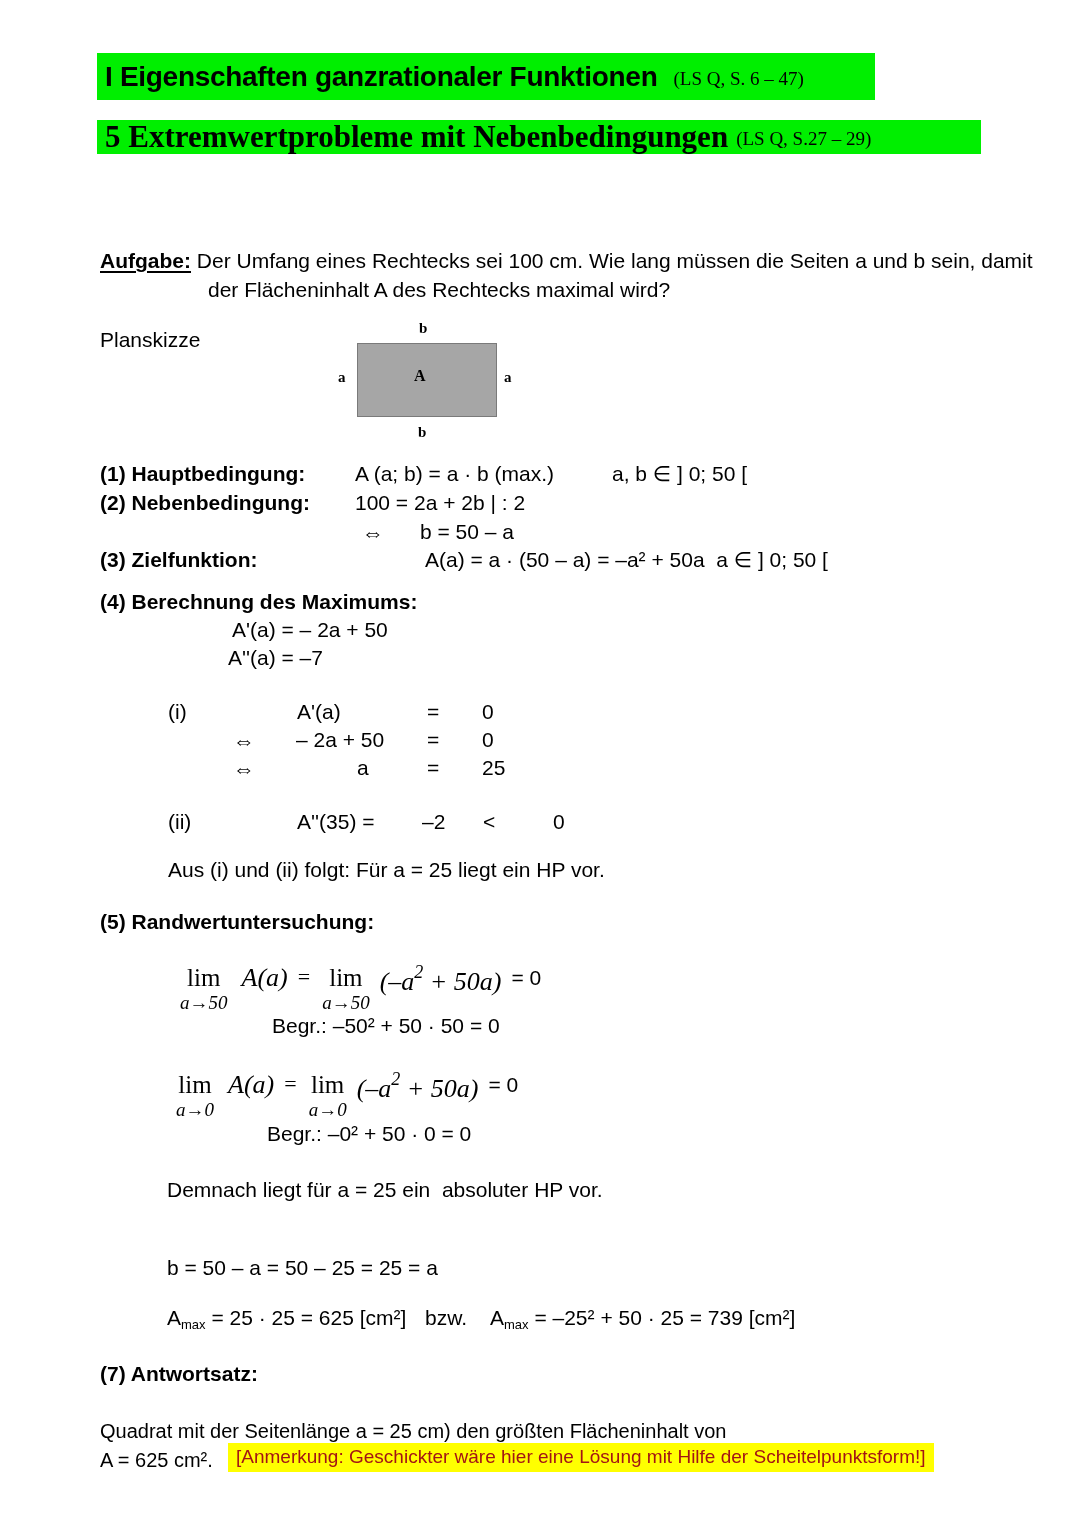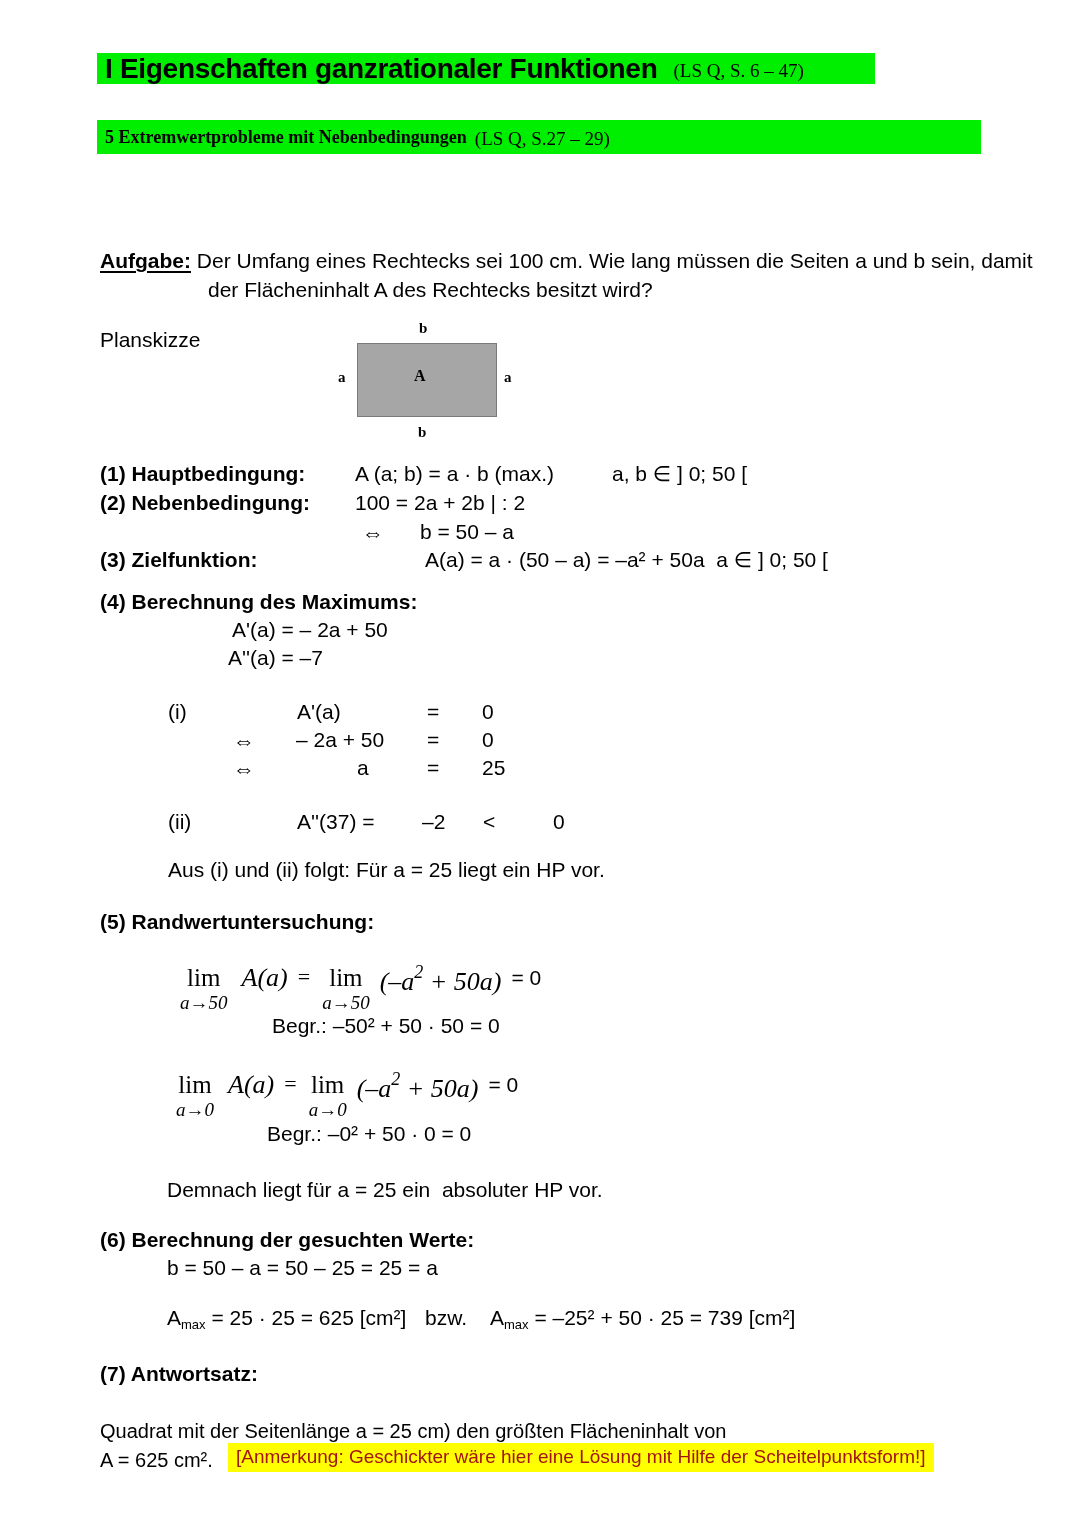--- a/index.html
+++ b/index.html
@@ -27,21 +27,21 @@
   .body-txt{font-size:21px;}
   .small-txt{font-size:20px;}
 
   .hl-bar{
     background:var(--highlight-green);
     display:flex;align-items:center;
     padding-left:8px;
   }
   .h1-main{font-size:28px;font-weight:bold;letter-spacing:-0.3px;}
   .h1-ref{font-family:"Liberation Serif",serif;font-size:19px;margin-left:16px;padding-top:4px;}
-  .h2-main{font-family:"Liberation Serif",serif;font-size:18px;font-weight:bold;}
+  .h2-main{font-family:"Liberation Serif",serif;font-size:31px;font-weight:bold;}
   .h2-ref{font-family:"Liberation Serif",serif;font-size:19px;margin-left:8px;padding-top:4px;}
 
   .subtitle{
     font-size:28px;font-weight:bold;
     text-decoration:underline;
     text-decoration-thickness:2.5px;
     text-underline-offset:5px;
   }
   .u{
     text-decoration:underline;
@@ -72,35 +72,35 @@
     font-size:19px;
     padding:3px 8px 4px 8px;
   }
   .arrow{font-size:22px;}
 </style>
 </head>
 <body>
 
 <div class="page">
 
-  <div class="abs hl-bar" style="left:97px;top:53px;width:778px;height:31px;">
+  <div class="abs hl-bar" style="left:97px;top:53px;width:778px;height:47px;">
     <span class="h1-main">I Eigenschaften ganzrationaler Funktionen</span>
     <span class="h1-ref">(LS Q, S. 6 – 47)</span>
   </div>
 
   <div class="abs hl-bar" style="left:97px;top:120px;width:884px;height:34px;">
     <span class="h2-main">5 Extremwertprobleme mit Nebenbedingungen</span>
     <span class="h2-ref">(LS Q, S.27 – 29)</span>
   </div>
 
 
   <div class="abs body-txt" style="left:100px;top:249px;">
     <span class="b u">Aufgabe:</span><span class="pre"> Der Umfang eines Rechtecks sei 100 cm. Wie lang müssen die Seiten a und b sein, damit</span>
   </div>
-  <div class="abs body-txt" style="left:208px;top:278px;">der Flächeninhalt A des Rechtecks besitzt wird?</div>
+  <div class="abs body-txt" style="left:208px;top:278px;">der Flächeninhalt A des Rechtecks maximal wird?</div>
 
   <div class="abs body-txt" style="left:100px;top:328px;">Planskizze</div>
   <div class="abs sketch-rect" style="left:357px;top:343px;width:140px;height:74px;"></div>
   <div class="abs sketch-lbl" style="left:419px;top:320px;">b</div>
   <div class="abs sketch-lbl" style="left:338px;top:369px;">a</div>
   <div class="abs sketch-lbl" style="left:414px;top:367px;font-size:16px;">A</div>
   <div class="abs sketch-lbl" style="left:504px;top:369px;">a</div>
   <div class="abs sketch-lbl" style="left:418px;top:424px;">b</div>
 
   <div class="abs body-txt b" style="left:100px;top:462px;">(1) Hauptbedingung:</div>
@@ -129,21 +129,21 @@
   <div class="abs body-txt" style="left:296px;top:728px;">– 2a + 50</div>
   <div class="abs body-txt" style="left:427px;top:728px;">=</div>
   <div class="abs body-txt" style="left:482px;top:728px;">0</div>
 
   <div class="abs arrow" style="left:233px;top:756px;">⇔</div>
   <div class="abs body-txt" style="left:357px;top:756px;">a</div>
   <div class="abs body-txt" style="left:427px;top:756px;">=</div>
   <div class="abs body-txt" style="left:482px;top:756px;">25</div>
 
   <div class="abs body-txt" style="left:168px;top:810px;">(ii)</div>
-  <div class="abs body-txt" style="left:297px;top:810px;">A''(37) =</div>
+  <div class="abs body-txt" style="left:297px;top:810px;">A''(35) =</div>
   <div class="abs body-txt" style="left:422px;top:810px;">–2</div>
   <div class="abs body-txt" style="left:483px;top:810px;">&lt;</div>
   <div class="abs body-txt" style="left:553px;top:810px;">0</div>
 
   <div class="abs body-txt" style="left:168px;top:858px;">Aus (i) und (ii) folgt: Für a = 25 liegt ein HP vor.</div>
 
   <div class="abs body-txt b" style="left:100px;top:910px;">(5) Randwertuntersuchung:</div>
 
   <div class="abs lim-row" style="left:180px;top:965px;">
     <span class="lim-stack">
@@ -172,21 +172,20 @@
       <span class="lim-word">lim</span>
       <span class="lim-sub">a→0</span>
     </span>
     <span class="lim-expr"><span>(–a</span><sup>2</sup><span class="pre"> + 50a)</span></span>
     <span class="lim-res">= 0</span>
   </div>
   <div class="abs body-txt" style="left:267px;top:1122px;">Begr.: –0² + 50 · 0 = 0</div>
 
   <div class="abs body-txt pre" style="left:167px;top:1178px;">Demnach liegt für a = 25 ein  absoluter HP vor.</div>
 
-  <div class="abs body-txt b" style="left:100px;top:1228px;">(6) Berechnung der gesuchten Werte:</div>
   <div class="abs body-txt" style="left:167px;top:1256px;">b = 50 – a = 50 – 25 = 25 = a</div>
 
   <div class="abs body-txt" style="left:167px;top:1306px;">
     <span>A</span><span class="sub-s">max</span><span class="pre"> = 25 · 25 = 625 [cm²]</span>
   </div>
   <div class="abs body-txt" style="left:425px;top:1306px;">bzw.</div>
   <div class="abs body-txt" style="left:490px;top:1306px;">
     <span>A</span><span class="sub-s">max</span><span class="pre"> = –25² + 50 · 25 = 739 [cm²]</span>
   </div>
 

